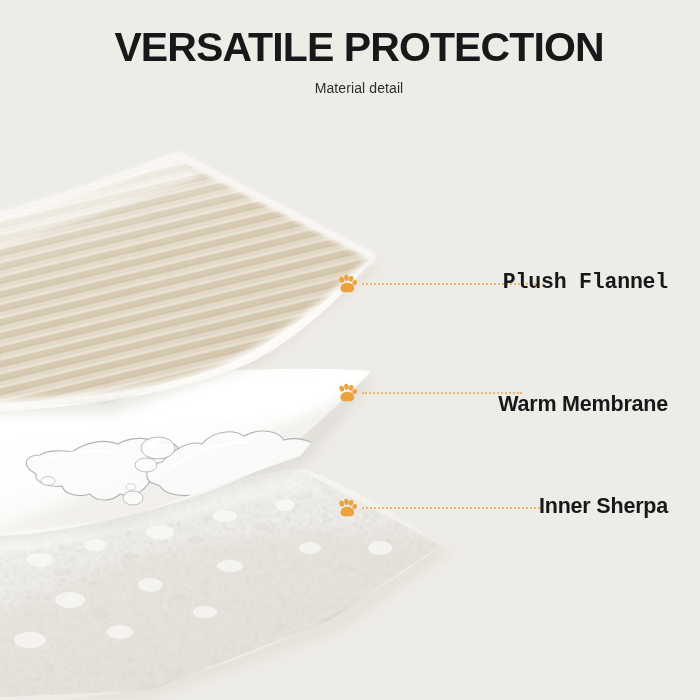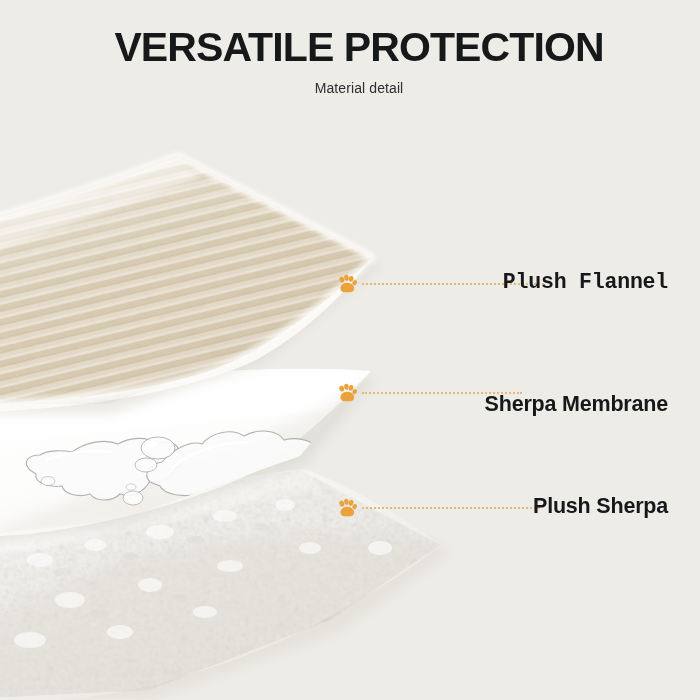--- a/index.html
+++ b/index.html
@@ -359,31 +359,31 @@
       <ellipse cx="11.4" cy="5.3" rx="2.5" ry="3.3" fill="#eba23c" transform="rotate(-5 11.4 5.3)"></ellipse>
       <ellipse cx="16.5" cy="6.4" rx="2.5" ry="3.2" fill="#eba23c" transform="rotate(12 16.5 6.4)"></ellipse>
       <ellipse cx="20.4" cy="10.4" rx="2.3" ry="2.9" fill="#eba23c" transform="rotate(26 20.4 10.4)"></ellipse>
       <path d="M12.2 10.6 C16.6 10.6 19.8 13.6 19.8 16.9 C19.8 19.8 17.3 21.4 14.4 21.0
                C13.4 20.9 11.2 20.9 10.2 21.0 C7.2 21.4 4.8 19.8 4.8 16.9
                C4.8 13.6 7.9 10.6 12.2 10.6 Z" fill="#eba23c"></path>
     </svg>
     <span class="leader"></span>
     <span class="callout-label label-2line">
       <br>
-      <span>Sherpa Membrane</span>
+      <span>Warm Membrane</span>
     </span>
   </div>
 
   <div class="callout" id="callout-3">
     <svg class="paw" viewBox="0 0 24 24">
       <ellipse cx="6.3" cy="7.2" rx="2.6" ry="3.2" fill="#eba23c" transform="rotate(-16 6.3 7.2)"></ellipse>
       <ellipse cx="11.4" cy="5.3" rx="2.5" ry="3.3" fill="#eba23c" transform="rotate(-5 11.4 5.3)"></ellipse>
       <ellipse cx="16.5" cy="6.4" rx="2.5" ry="3.2" fill="#eba23c" transform="rotate(12 16.5 6.4)"></ellipse>
       <ellipse cx="20.4" cy="10.4" rx="2.3" ry="2.9" fill="#eba23c" transform="rotate(26 20.4 10.4)"></ellipse>
       <path d="M12.2 10.6 C16.6 10.6 19.8 13.6 19.8 16.9 C19.8 19.8 17.3 21.4 14.4 21.0
                C13.4 20.9 11.2 20.9 10.2 21.0 C7.2 21.4 4.8 19.8 4.8 16.9
                C4.8 13.6 7.9 10.6 12.2 10.6 Z" fill="#eba23c"></path>
     </svg>
     <span class="leader"></span>
-    <span class="callout-label label-1line">Plush Sherpa</span>
+    <span class="callout-label label-1line">Inner Sherpa</span>
   </div>
 
 </div>
 
 </body></html>

